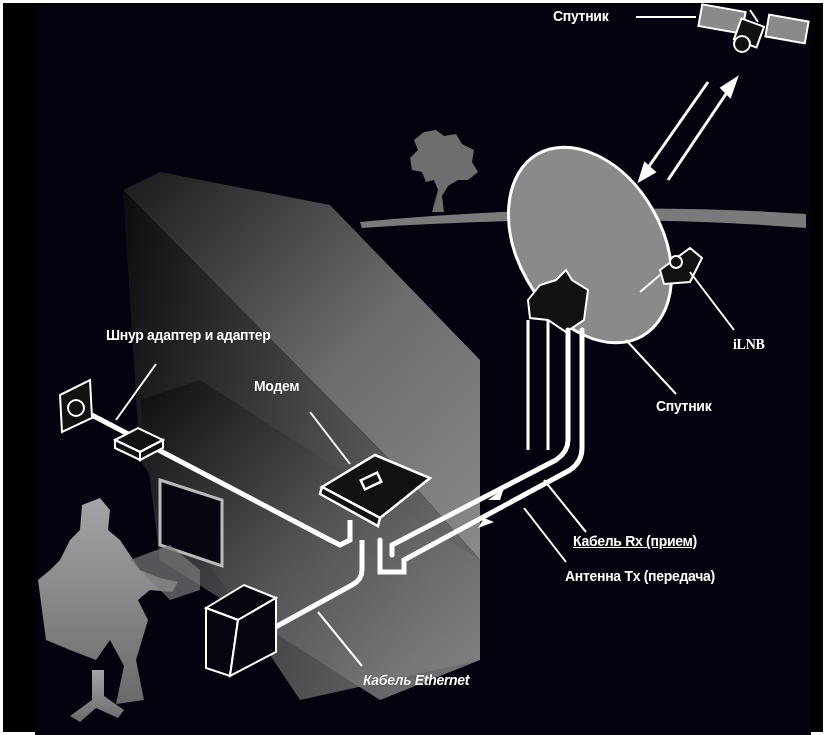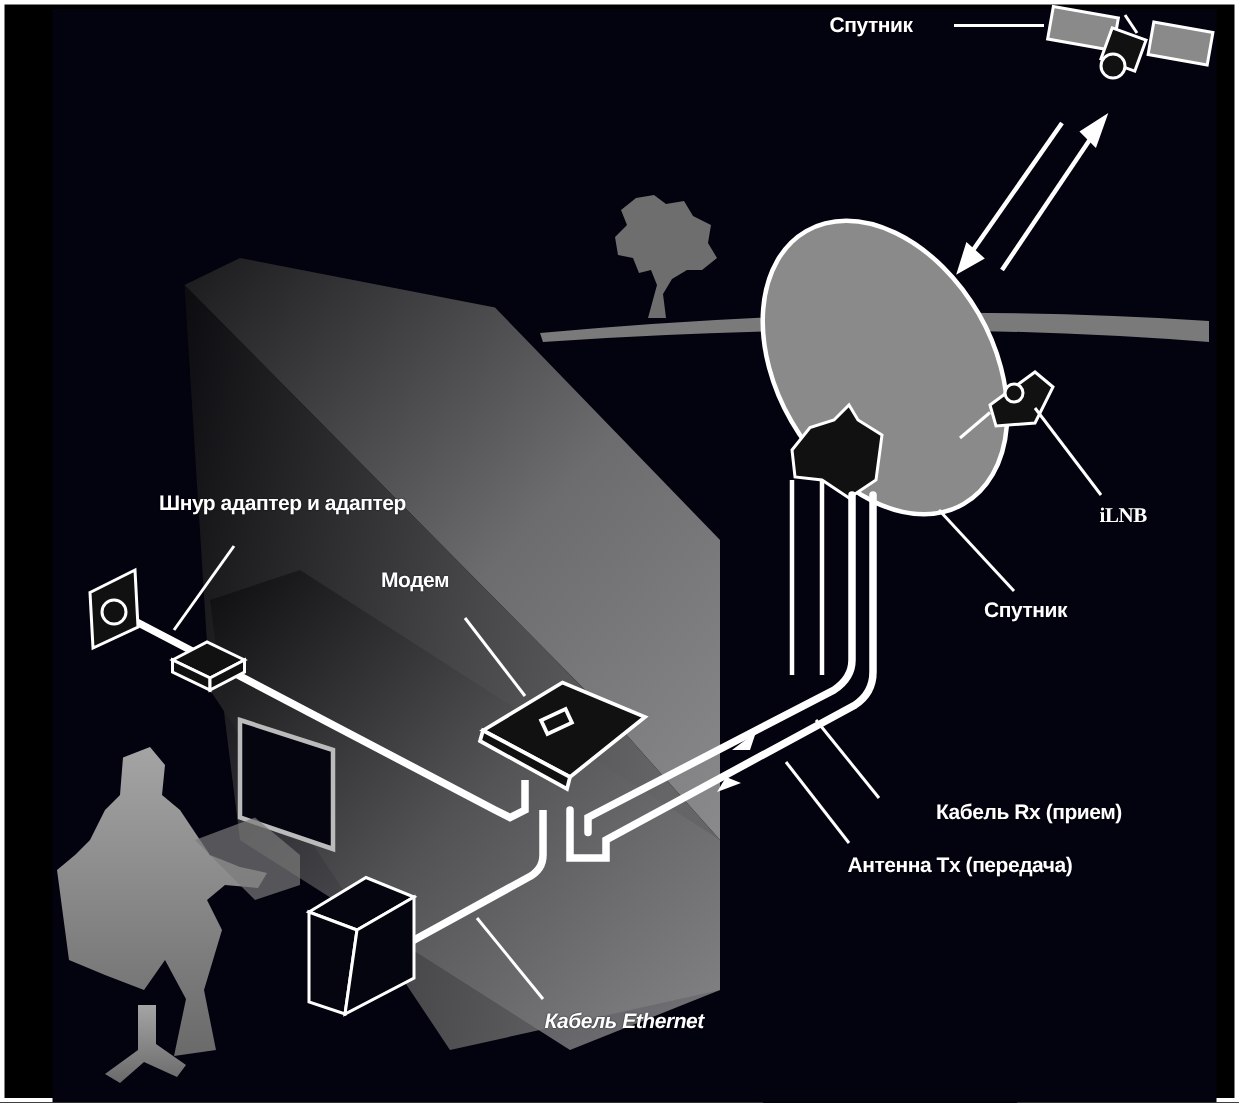--- a/index.html
+++ b/index.html
@@ -135,15 +135,15 @@
     <line x1="524" y1="508" x2="566" y2="562"></line>
     <line x1="318" y1="612" x2="362" y2="666"></line>
   </g>
 </svg>
 
 <div class="label" style="left:553px; top:8px;">Спутник</div>
 <div class="label" style="left:106px; top:327px;">Шнур адаптер и адаптер</div>
 <div class="label" style="left:254px; top:378px;">Модем</div>
 <div class="label" style="left:733px; top:337px;font-family:Liberation Serif, serif;">iLNB</div>
 <div class="label" style="left:656px; top:398px;">Спутник</div>
-<div class="label" style="left:624px; top:533px;">Кабель Rx (прием)</div>
+<div class="label" style="left:573px; top:533px;text-decoration:underline;">Кабель Rx (прием)</div>
 <div class="label" style="left:565px; top:568px;">Антенна Tx (передача)</div>
 <div class="label" style="left:363px; top:672px;font-style:italic;">Кабель Ethernet</div>
 
 </body></html>

